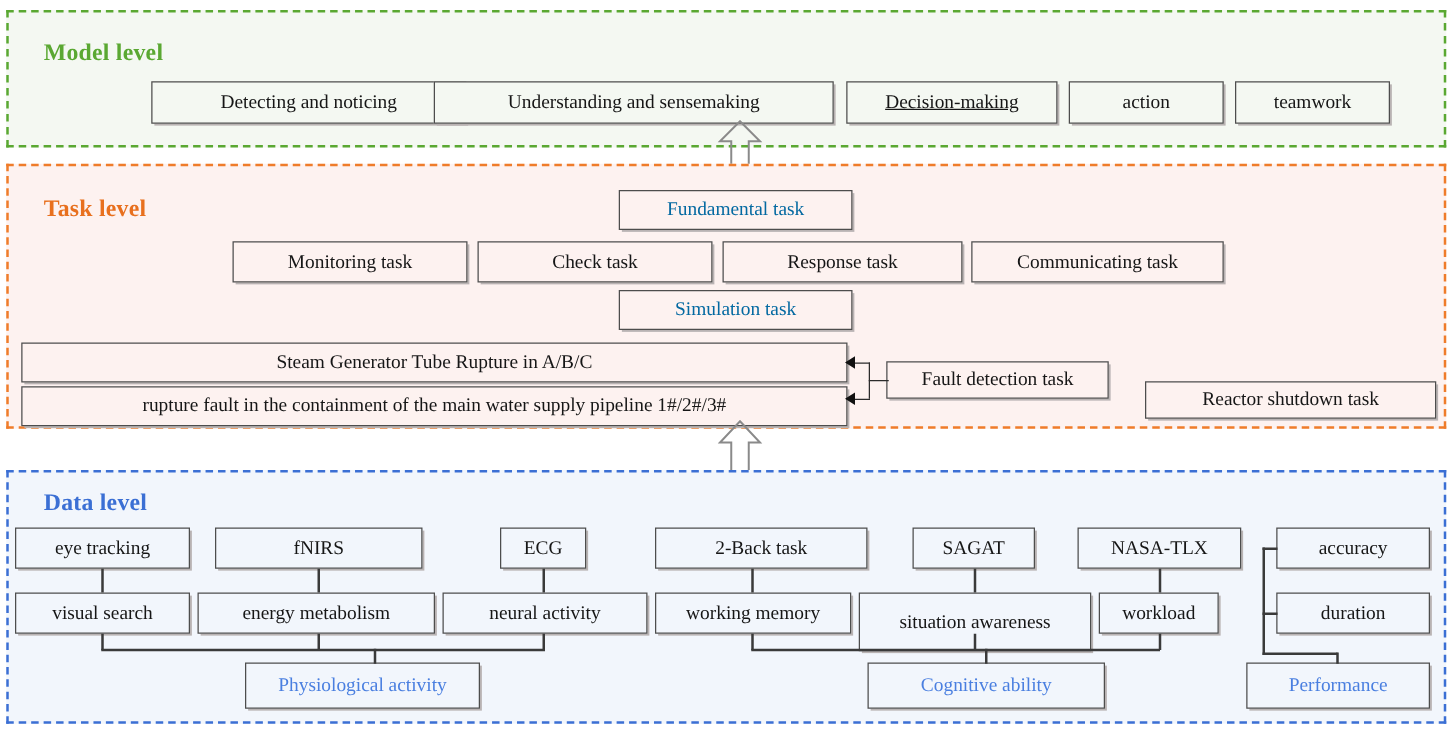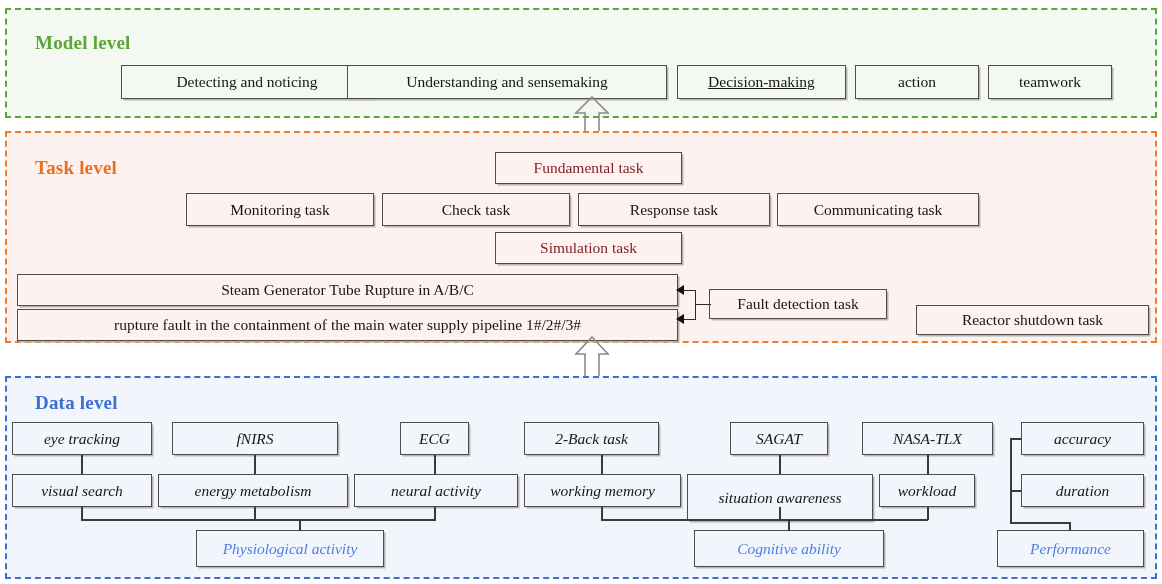--- a/index.html
+++ b/index.html
@@ -17,24 +17,24 @@
   .t-task{left:28px;top:24px;color:#e8701e;}
   .t-data{left:28px;top:14px;color:#3b6fd4;}
 
   
   .box{position:absolute;box-sizing:border-box;background:#ffffff;
        border:1px solid #4d4d4d;
        box-shadow:2px 2px 0 -0.5px #b9b3b3;
        display:flex;align-items:center;justify-content:center;
        font-size:15.5px;color:#161616;white-space:nowrap;line-height:1;}
   .box.green{color:#6cbf4b;}
-  .box.orange{color:#7f1d1d;}
+  .box.orange{color:#0369a1;}
   .box.blue{color:#4a7fe0;}
   .box.tint-task{background:#fdf2f0;}
-  .box.tint-data{background:#f2f6fc;font-style:italic;}
+  .box.tint-data{background:#f2f6fc;}
   .box.tint-model{background:#f4f8f2;}
 
   
   .vline{position:absolute;width:1px;background:#2b2b2b;}
   .hline{position:absolute;height:1px;background:#2b2b2b;}
   .vline2{position:absolute;width:2px;background:#3a3a3a;}
   .hline2{position:absolute;height:2px;background:#3a3a3a;}
 
   
   .blockarrow{position:absolute;}
@@ -98,21 +98,21 @@
     </svg>
   </div>
 
   <div class="level level-data">
     <div class="level-title t-data">Data level</div>
   </div>
 
   <div class="box tint-data" style="left:12px;top:422px;width:140px;height:33px;">eye tracking</div>
   <div class="box tint-data" style="left:172px;top:422px;width:166px;height:33px;">fNIRS</div>
   <div class="box tint-data" style="left:400px;top:422px;width:69px;height:33px;">ECG</div>
-  <div class="box tint-data" style="left:524px;top:422px;width:135px;height:33px;">2-Back task</div>
+  <div class="box tint-data" style="left:524px;top:422px;width:170px;height:33px;">2-Back task</div>
   <div class="box tint-data" style="left:730px;top:422px;width:98px;height:33px;">SAGAT</div>
   <div class="box tint-data" style="left:862px;top:422px;width:131px;height:33px;">NASA-TLX</div>
 
   <div class="box tint-data" style="left:12px;top:474px;width:140px;height:33px;">visual search</div>
   <div class="box tint-data" style="left:158px;top:474px;width:190px;height:33px;">energy metabolism</div>
   <div class="box tint-data" style="left:524px;top:474px;width:157px;height:33px;">working memory</div>
   <div class="box tint-data" style="left:354px;top:474px;width:164px;height:33px;">neural activity</div>
   <div class="box tint-data" style="left:687px;top:474px;width:186px;height:47px;">situation awareness</div>
   <div class="box tint-data" style="left:879px;top:474px;width:96px;height:33px;">workload</div>
 

